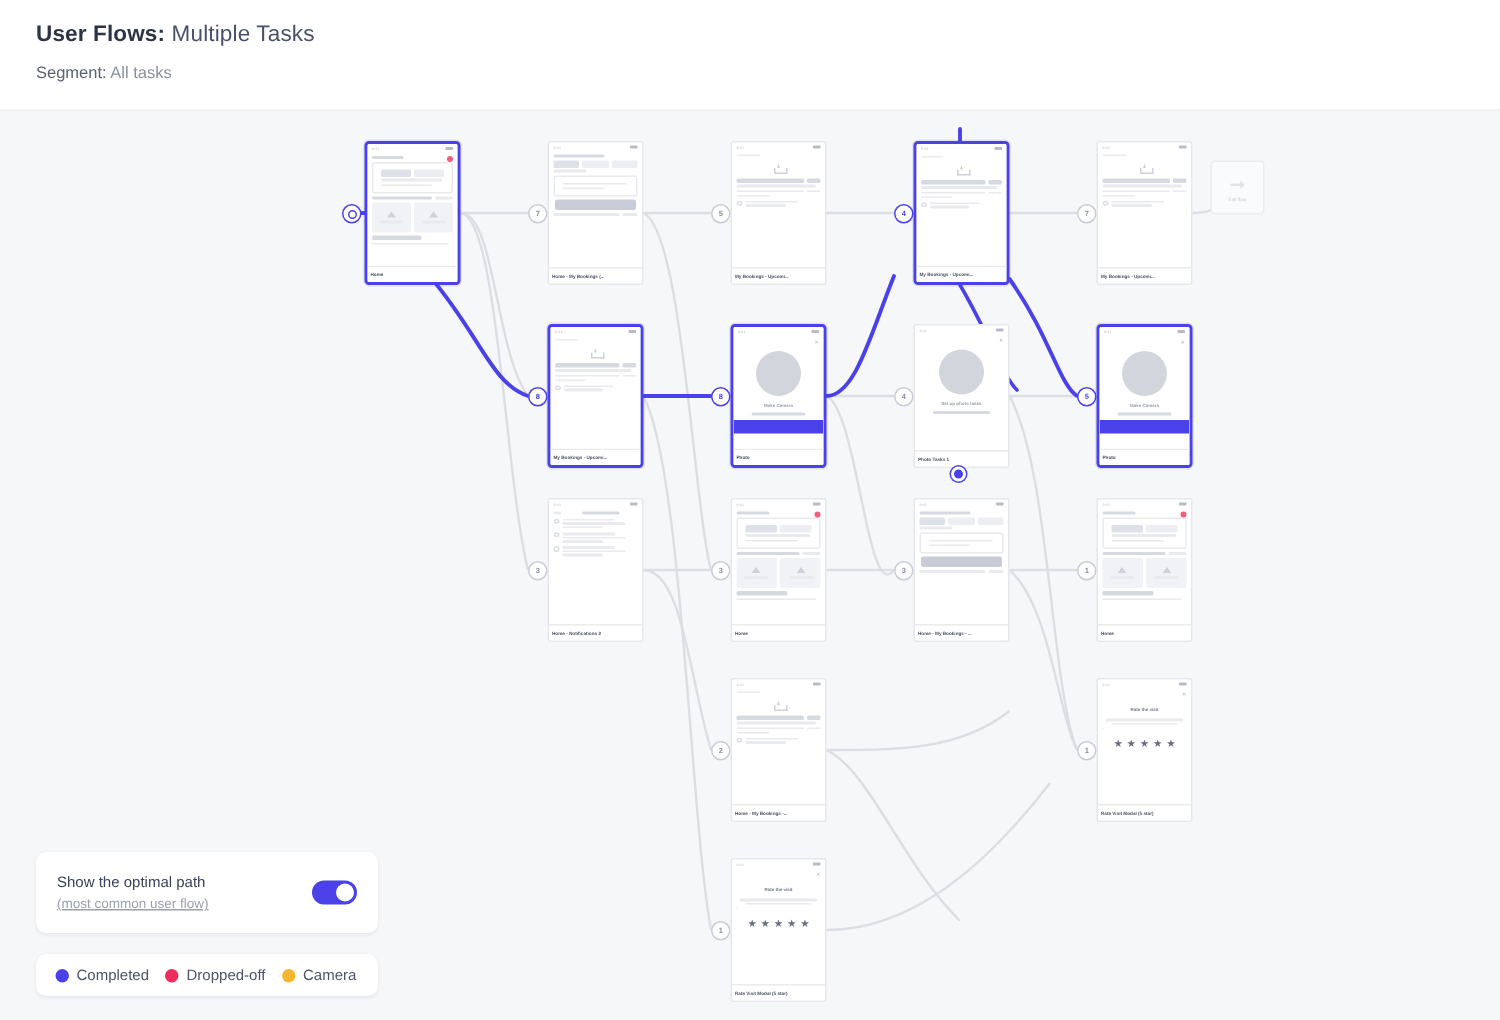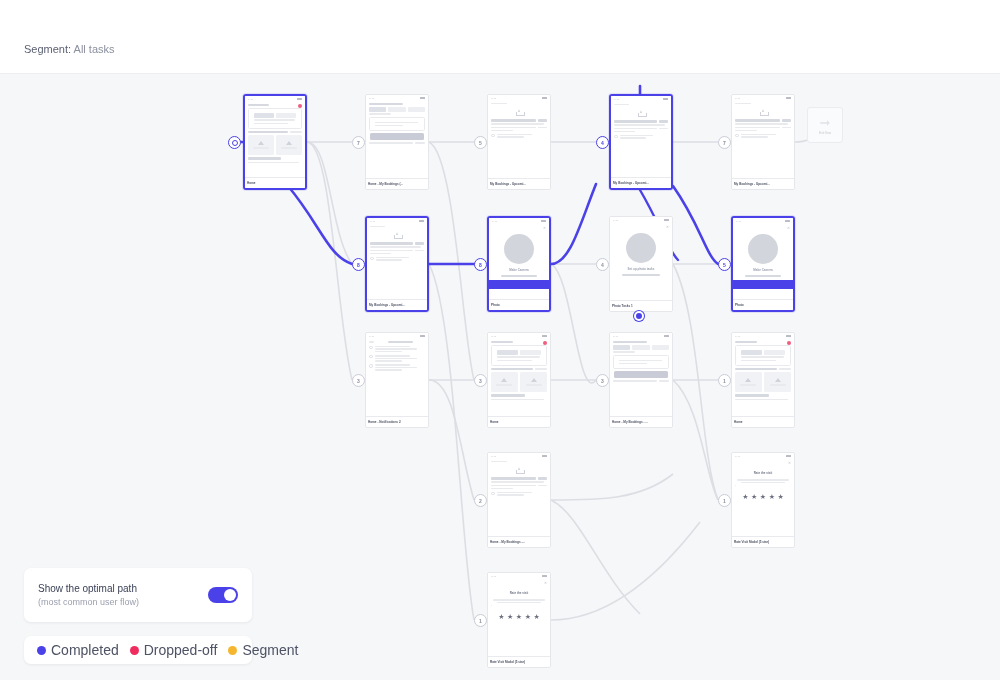--- a/index.html
+++ b/index.html
@@ -165,43 +165,46 @@
     background: #ffffff;
     border-radius: 7px;
     box-shadow: 0 1px 3px rgba(20,24,40,.07);
   }
   #optimal-panel {
     left: 24px; top: 568px; width: 228px; height: 54px;
     display: flex; align-items: center; padding: 0 14px;
   }
   .opt-txt { flex: 1; }
   .opt-main { font-size: 10px; color: #3c4257; margin-bottom: 3px; }
-  .opt-sub { font-size: 9px; color: #9b9fad; }
+  .opt-sub { font-size: 9px; color: #9b9fad; text-decoration: underline; }
   .toggle {
     width: 30px; height: 16px; border-radius: 8px; background: #4a42e8;
     position: relative; flex: none;
   }
   .toggle .knob {
     position: absolute; right: 2px; top: 2px;
     width: 12px; height: 12px; border-radius: 50%; background: #fff;
   }
   #legend-panel {
     left: 24px; top: 636px; width: 228px; height: 28px;
     display: flex; align-items: center; gap: 11px; padding: 0 13px;
   }
   .lg-item { display: flex; align-items: center; gap: 5px; }
   .lg-dot { width: 9px; height: 9px; border-radius: 50%; flex: none; }
-  .lg-label { font-size: 14px; color: #4d5264; white-space: nowrap; }
+  .lg-label { font-size: 10px; color: #4d5264; white-space: nowrap; }
 </style>
 </head>
 <body>
 
 <div id="app">
 
   <div class="header">
+    <div class="page-title">
+      <b>User Flows:</b><span class="light"> Multiple Tasks</span>
+    </div>
     <div class="segment-line">
       <b>Segment:</b><span> All tasks</span>
     </div>
   </div>
 
   <div class="canvas">
 
     <svg class="edges" viewBox="0 0 1000 606" preserveAspectRatio="none">
       <g fill="none" stroke="#dcdee3" stroke-width="1.6">
         <path d="M241,68 L352,68"></path>
@@ -734,17 +737,17 @@
     <div class="lg-item">
       <span class="lg-dot" style="background:#4a42e8"></span>
       <span class="lg-label">Completed</span>
     </div>
     <div class="lg-item">
       <span class="lg-dot" style="background:#ef2c5e"></span>
       <span class="lg-label">Dropped-off</span>
     </div>
     <div class="lg-item">
       <span class="lg-dot" style="background:#f5b52e"></span>
-      <span class="lg-label">Segment</span>
+      <span class="lg-label">Camera</span>
     </div>
   </div>
 
 </div>
 
 </body></html>

